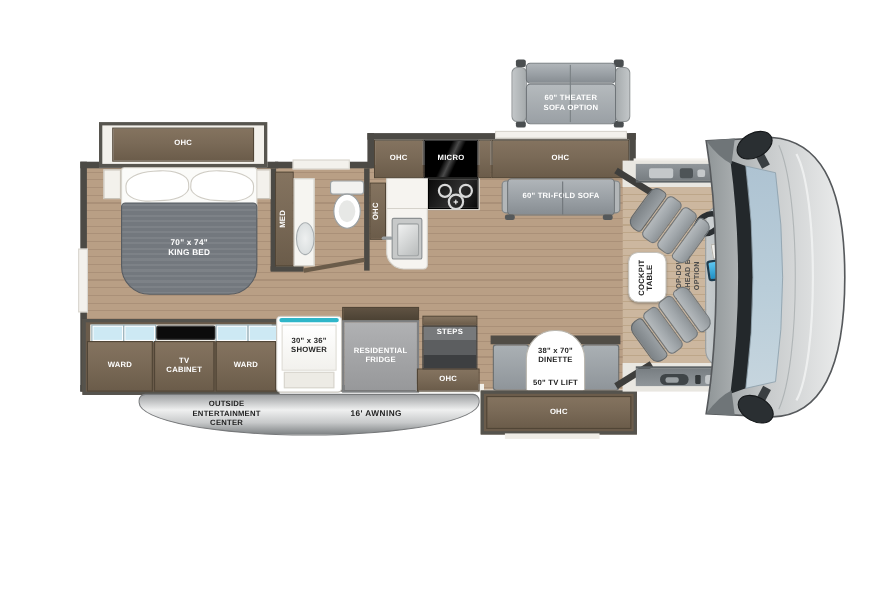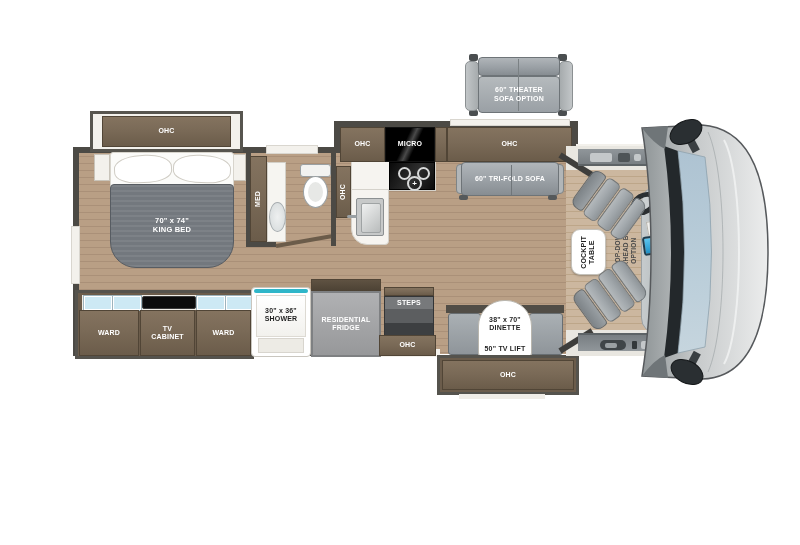--- a/index.html
+++ b/index.html
@@ -287,14 +287,26 @@
     <g transform="translate(58,26) rotate(-28)">
       <rect x="-4" y="6" width="8" height="16" fill="#3a3f42"></rect>
       <ellipse rx="17" ry="11" fill="#2a2f32" stroke="#15181a" stroke-width="1"></ellipse>
     </g>
     <g transform="translate(59,266) rotate(28)">
       <rect x="-4" y="-22" width="8" height="16" fill="#3a3f42"></rect>
       <ellipse rx="17" ry="11" fill="#2a2f32" stroke="#15181a" stroke-width="1"></ellipse>
     </g>
   </svg>
 
+  <div class="abs" style="left:126px;top:358px;width:310px;height:38px;
+       background:linear-gradient(180deg,#9fa1a3 0%,#eff0f0 38%,#c7c9ca 70%,#7e8284 100%);
+       border:1px solid #77797b;box-sizing:border-box;border-radius:6px 6px 50% 50% / 6px 6px 30px 30px;">
+    <div class="abs center" style="left:14px;top:2px;width:130px;height:32px;">
+      <span class="lbl-dark" style="font-size:7px;">OUTSIDE
+ENTERTAINMENT
+CENTER</span>
+    </div>
+    <div class="abs center" style="left:120px;top:2px;width:190px;height:28px;">
+      <span class="lbl-dark" style="font-size:7.5px;letter-spacing:.4px;">16' AWNING</span>
+    </div>
+  </div>
 
 </div>
 
 </body></html>

